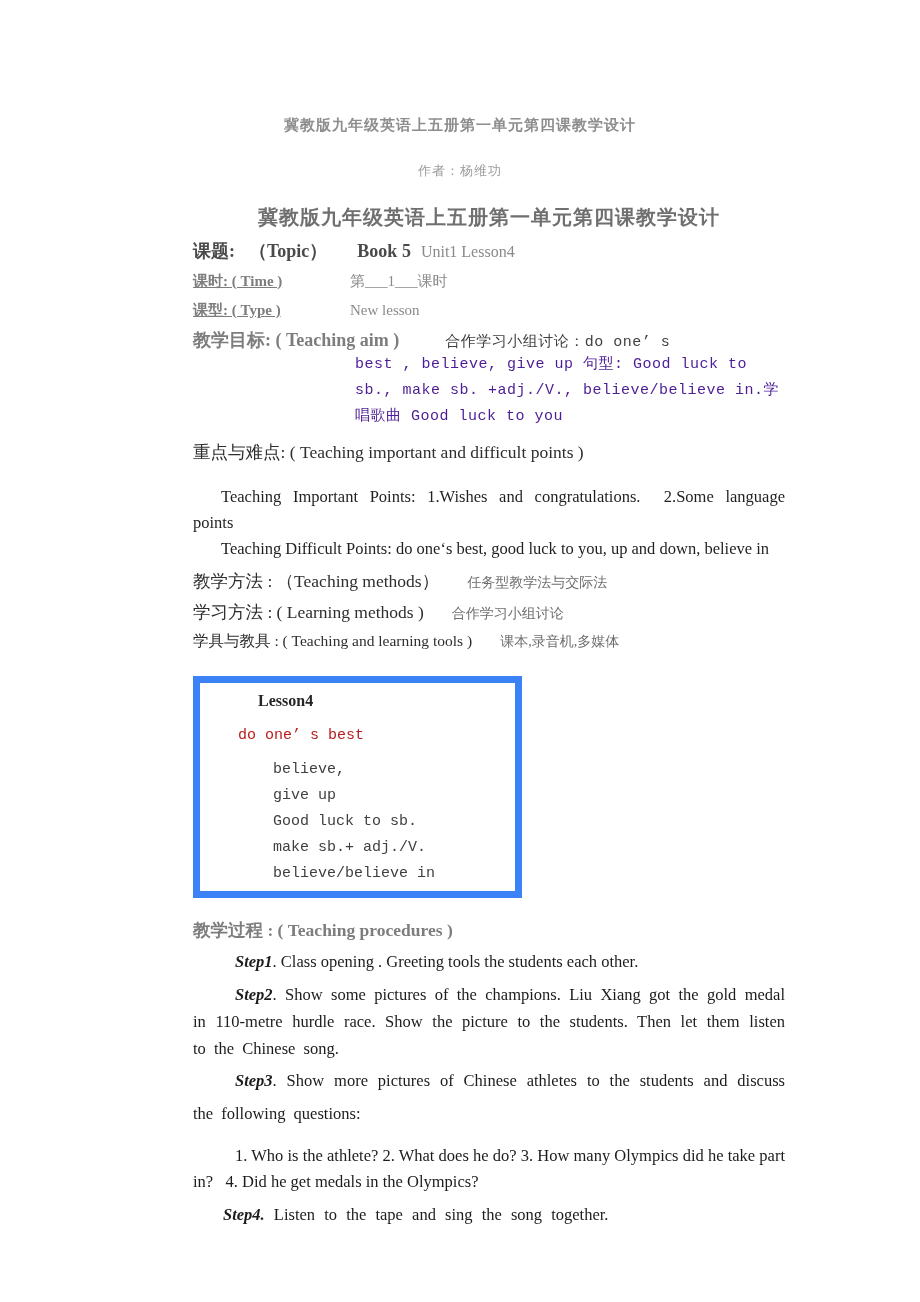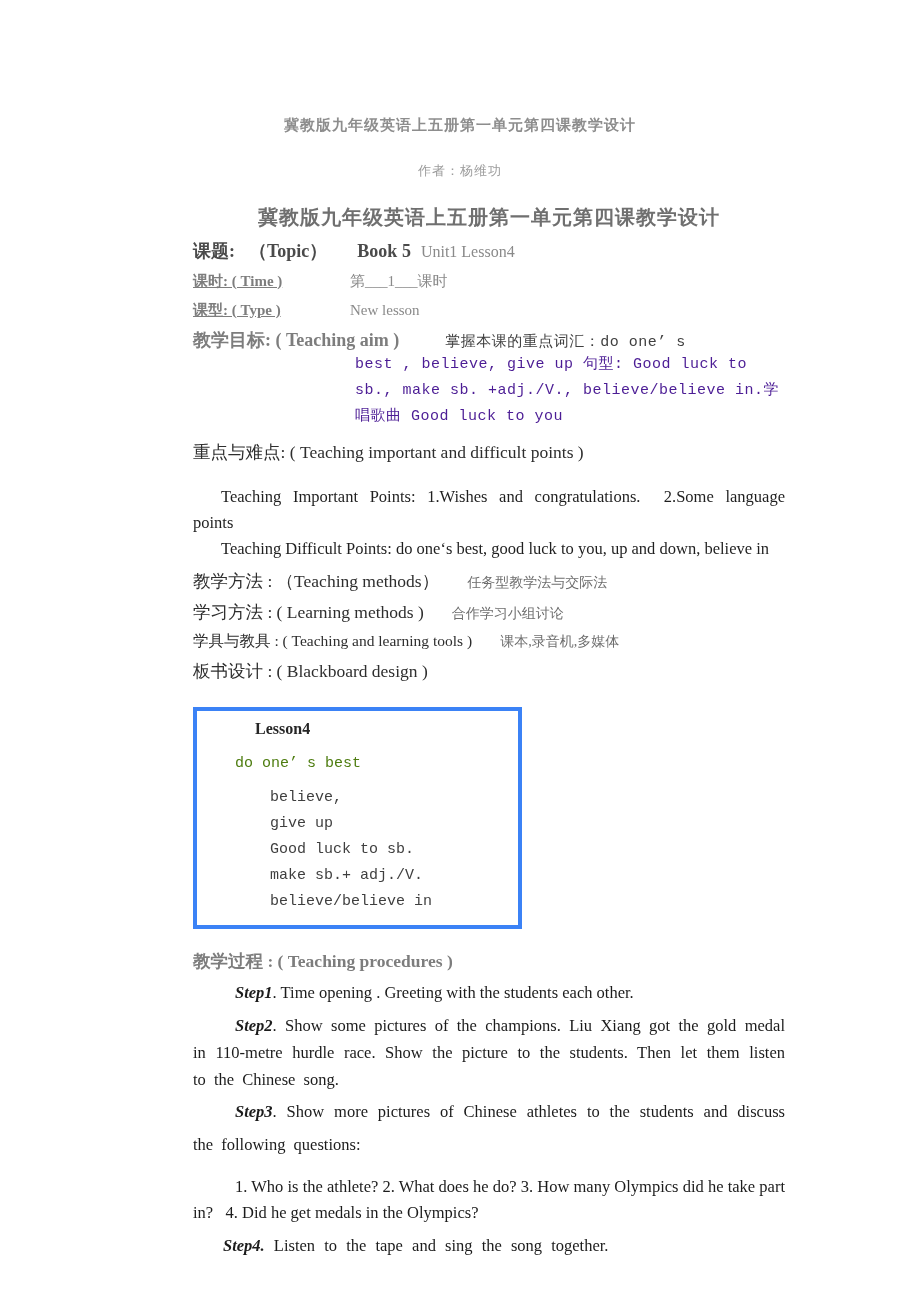--- a/index.html
+++ b/index.html
@@ -66,25 +66,25 @@
   .para.wide { word-spacing:4px; }
   .para.mt6 { margin-top:20px; }
 
   .method-line { margin-top:7px; font-size:17.5px; color:#2e2e2e; }
   .method-line.small { font-size:15.5px; }
   .method-annot { font-size:14px; color:#6e6e6e; margin-left:28px; }
 
   .bb-box {
     margin-top:24px;
     width:329px; height:222px;
-    border:4px solid #3b82f6;
+    border:7px solid #3b82f6;
     box-sizing:border-box;
   }
   .bb-title { margin-top:9px; margin-left:58px; font-size:16px; font-weight:bold; color:#262626; }
-  .bb-line1 { margin-top:17px; margin-left:38px; font-family:"Liberation Mono", monospace; font-size:15px; color:#4d7c0f; }
+  .bb-line1 { margin-top:17px; margin-left:38px; font-family:"Liberation Mono", monospace; font-size:15px; color:#b91c1c; }
   .bb-items { margin-top:13px; margin-left:73px; font-family:"Liberation Mono", monospace; font-size:15px; line-height:26px; color:#3f3f3f; }
 
   .proc-heading { margin-top:20px; font-size:17.5px; font-weight:bold; color:#7d7d7d; }
 
   .step { margin:0; margin-top:6px; font-size:16.5px; line-height:27px; text-align:justify; color:#1c1c1c; text-indent:42px; }
   .step.wide { word-spacing:4px; }
   .step.loose { line-height:33px; margin-top:2px; }
   .step.last { word-spacing:5px; text-indent:30px; }
   .step-label { font-weight:bold; font-style:italic; }
   .questions { margin:0; margin-top:13px; font-size:16.5px; line-height:26px; text-align:justify; text-indent:42px; color:#1c1c1c; }
@@ -106,57 +106,56 @@
 
     <div class="meta-line">
       <span class="meta-label">课时: ( Time )</span><span class="meta-value">第___1___课时</span>
     </div>
 
     <div class="meta-line">
       <span class="meta-label">课型: ( Type )</span><span class="meta-value">New lesson</span>
     </div>
 
     <div class="aim-line">
-      <span class="aim-label">教学目标: ( Teaching aim )</span><span class="aim-intro">掌握本课的重点词汇：do one’ s</span>
+      <span class="aim-label">教学目标: ( Teaching aim )</span><span class="aim-intro">合作学习小组讨论：do one’ s</span>
     </div>
     <div class="aim-cont">best , believe, give up 句型:  Good luck to</div>
     <div class="aim-cont">sb., make sb. +adj./V., believe/believe in.学</div>
     <div class="aim-cont">唱歌曲 Good luck to you</div>
 
     <div class="sec-heading">重点与难点: ( Teaching important and difficult points )</div>
     <p class="para first-indent wide mt6">Teaching Important Points: 1.Wishes and congratulations.&nbsp;&nbsp;2.Some language points</p>
     <p class="para first-indent">Teaching Difficult Points:  do one‘s best, good luck to you, up and down, believe in</p>
 
     <div class="method-line">
       <span>教学方法 : （Teaching methods）</span><span class="method-annot">任务型教学法与交际法</span>
     </div>
     <div class="method-line">
       <span>学习方法 : ( Learning methods )</span><span class="method-annot">合作学习小组讨论</span>
     </div>
     <div class="method-line small">
       <span>学具与教具 : ( Teaching and learning tools )</span><span class="method-annot">课本,录音机,多媒体</span>
     </div>
-    <div class="method-line">板书设计 : ( Blackboard design )</div>
 
     <div class="bb-box">
       <div class="bb-title">Lesson4</div>
       <div class="bb-line1">do one’ s best</div>
       <div class="bb-items">
         <div>believe,</div>
         <div>give up</div>
         <div>Good luck to sb.</div>
         <div>make sb.+ adj./V.</div>
         <div>believe/believe in</div>
       </div>
     </div>
 
     <div class="proc-heading">教学过程 : ( Teaching procedures )</div>
 
     <p class="step">
-      <span class="step-label">Step1</span><span>.  Time opening .  Greeting with the students each other.</span>
+      <span class="step-label">Step1</span><span>.  Class opening .  Greeting tools the students each other.</span>
     </p>
     <p class="step wide">
       <span class="step-label">Step2</span><span>.  Show some pictures of the champions. Liu Xiang got the gold medal in 110-metre hurdle race. Show the picture to the students. Then let them listen to the Chinese song.</span>
     </p>
     <p class="step wide loose">
       <span class="step-label">Step3</span><span>.  Show more pictures of Chinese athletes to the students and discuss the following questions:</span>
     </p>
     <p class="questions">1. Who is the athlete? 2. What does he do? 3. How many Olympics did he take part in?&nbsp;&nbsp; 4. Did he get medals in the Olympics?</p>
     <p class="step last">
       <span class="step-label">Step4.</span><span> Listen to the tape and sing the song together.</span>

